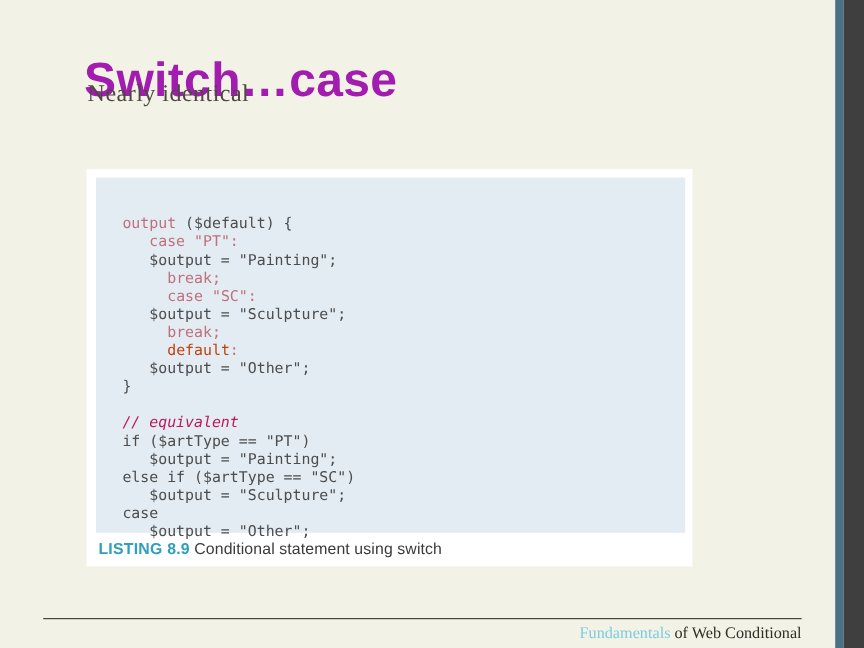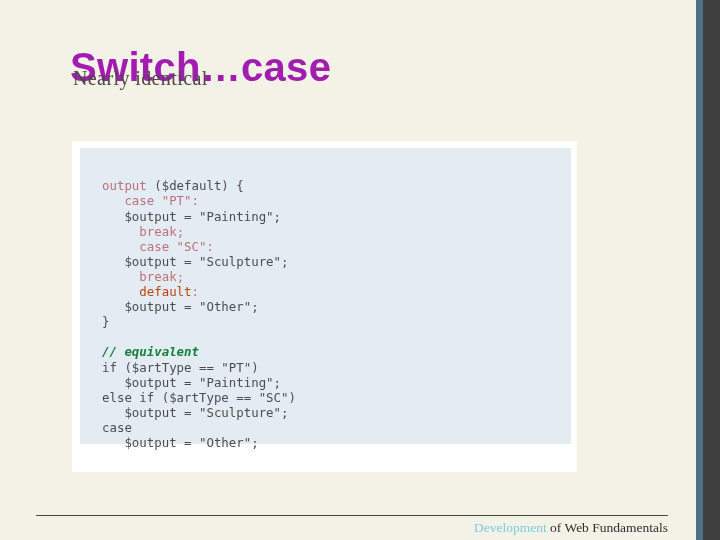--- a/index.html
+++ b/index.html
@@ -146,34 +146,37 @@
 <span><span>   </span><span class="kw" style="color: rgb(192, 112, 123);">case</span><span class="kw" style="color: rgb(192, 112, 123);"> "PT":</span></span>
 <span><span>   $output = "Painting";</span></span>
 <span><span>     </span><span class="kw" style="color: rgb(192, 112, 123);">break</span><span class="kw" style="color: rgb(192, 112, 123);">;</span></span>
 <span><span>     </span><span class="kw" style="color: rgb(192, 112, 123);">case</span><span class="kw" style="color: rgb(192, 112, 123);"> "SC":</span></span>
 <span><span>   $output = "Sculpture";</span></span>
 <span><span>     </span><span class="kw" style="color: rgb(192, 112, 123);">break</span><span class="kw" style="color: rgb(192, 112, 123);">;</span></span>
 <span><span>     </span><span class="kw" style="color: #c2410c;">default</span><span class="kw" style="color: rgb(192, 112, 123);">:</span></span>
 <span><span>   $output = "Other";</span></span>
 <span><span>}</span></span>
 <span><span></span></span>
-<span><span class="cmt" style="color: #15803d; font-weight: bold;">// equivalent</span></span>
+<span><span class="cmt" style="color: #be185d;">// equivalent</span></span>
 <span><span>if ($artType == "PT")</span></span>
 <span><span>   $output = "Painting";</span></span>
 <span><span>else if ($artType == "SC")</span></span>
 <span><span>   $output = "Sculpture";</span></span>
 <span><span>case</span></span>
 <span><span>   $output = "Other";</span></span></pre>
     </div>
 
+    <div id="listing-caption">
+      <span id="listing-label" style="color: rgb(46, 159, 189);">LISTING 8.9</span><span>&nbsp;</span><span id="listing-desc">Conditional statement using switch</span>
+    </div>
 
   </div>
 
   <div id="footer-rule"></div>
 
   <div id="footer-text">
-    <span id="footer-brand" style="color: rgb(126, 203, 224);">Development</span><span id="footer-rest"> of Web Fundamentals</span>
+    <span id="footer-brand" style="color: rgb(126, 203, 224);">Fundamentals</span><span id="footer-rest"> of Web Conditional</span>
   </div>
 
   <div id="right-accent-bar" style="background: rgb(76, 113, 132);"></div>
   <div id="right-dark-bar" style="background: rgb(63, 63, 63);"></div>
 
 </div>
 
 </body></html>

